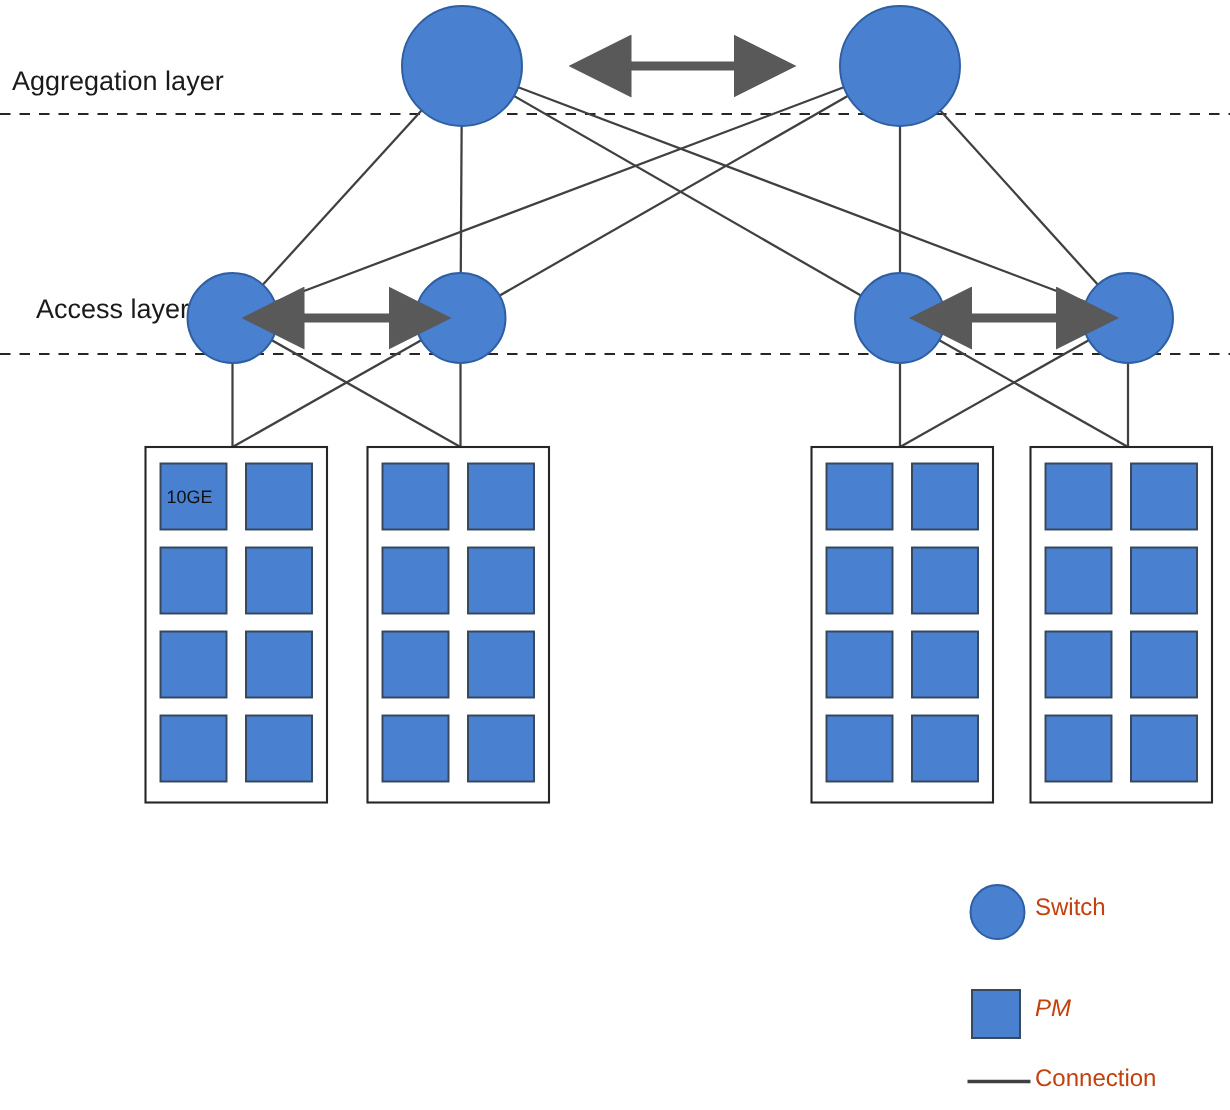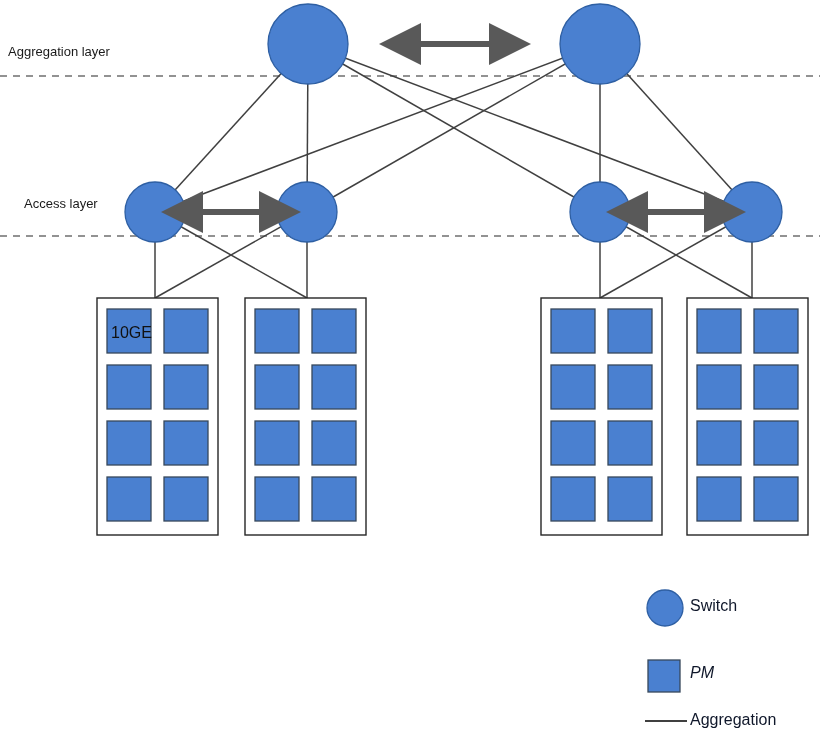--- a/index.html
+++ b/index.html
@@ -18,41 +18,41 @@
   #topology-svg {
     position: absolute;
     left: 0;
     top: 0;
     width: 820px;
     height: 740px;
   }
   .layer-label {
     position: absolute;
     font-family: "Liberation Sans", sans-serif;
-    font-size: 13px;
+    font-size: 18px;
     color: #1a1a1a;
     white-space: nowrap;
     text-align: center;
   }
   #label-aggregation { left: 8px; top: 44px; }
   #label-access      { left: 24px; top: 196px; }
   .legend-label {
     position: absolute;
     font-family: "Liberation Sans", sans-serif;
     font-size: 16px;
-    color: #0f172a;
+    color: #c2410c;
     white-space: nowrap;
   }
   #legend-switch-label     { left: 690px; top: 597px; }
   #legend-pm-label         { left: 690px; top: 664px; font-style: italic; }
   #legend-connection-label { left: 690px; top: 711px; }
   .pm-text {
     position: absolute;
     font-family: "Liberation Sans", sans-serif;
-    font-size: 16px;
+    font-size: 12px;
     color: #111111;
     white-space: nowrap;
   }
 </style>
 </head>
 <body>
 
 <div id="canvas">
 
   <svg id="topology-svg" viewBox="0 0 820 740" xmlns="http://www.w3.org/2000/svg">
@@ -149,17 +149,17 @@
   </svg>
 
   <span class="layer-label" id="label-aggregation">Aggregation layer</span>
 
   <span class="layer-label" id="label-access">Access layer</span>
 
   <span class="legend-label" id="legend-switch-label">Switch</span>
 
   <span class="legend-label" id="legend-pm-label">PM</span>
 
-  <span class="legend-label" id="legend-connection-label">Aggregation</span>
+  <span class="legend-label" id="legend-connection-label">Connection</span>
 
   <span class="pm-text" id="pm-annotation-label" style="left: 111px; top: 324px;">10GE</span>
 
 </div>
 
 </body></html>

